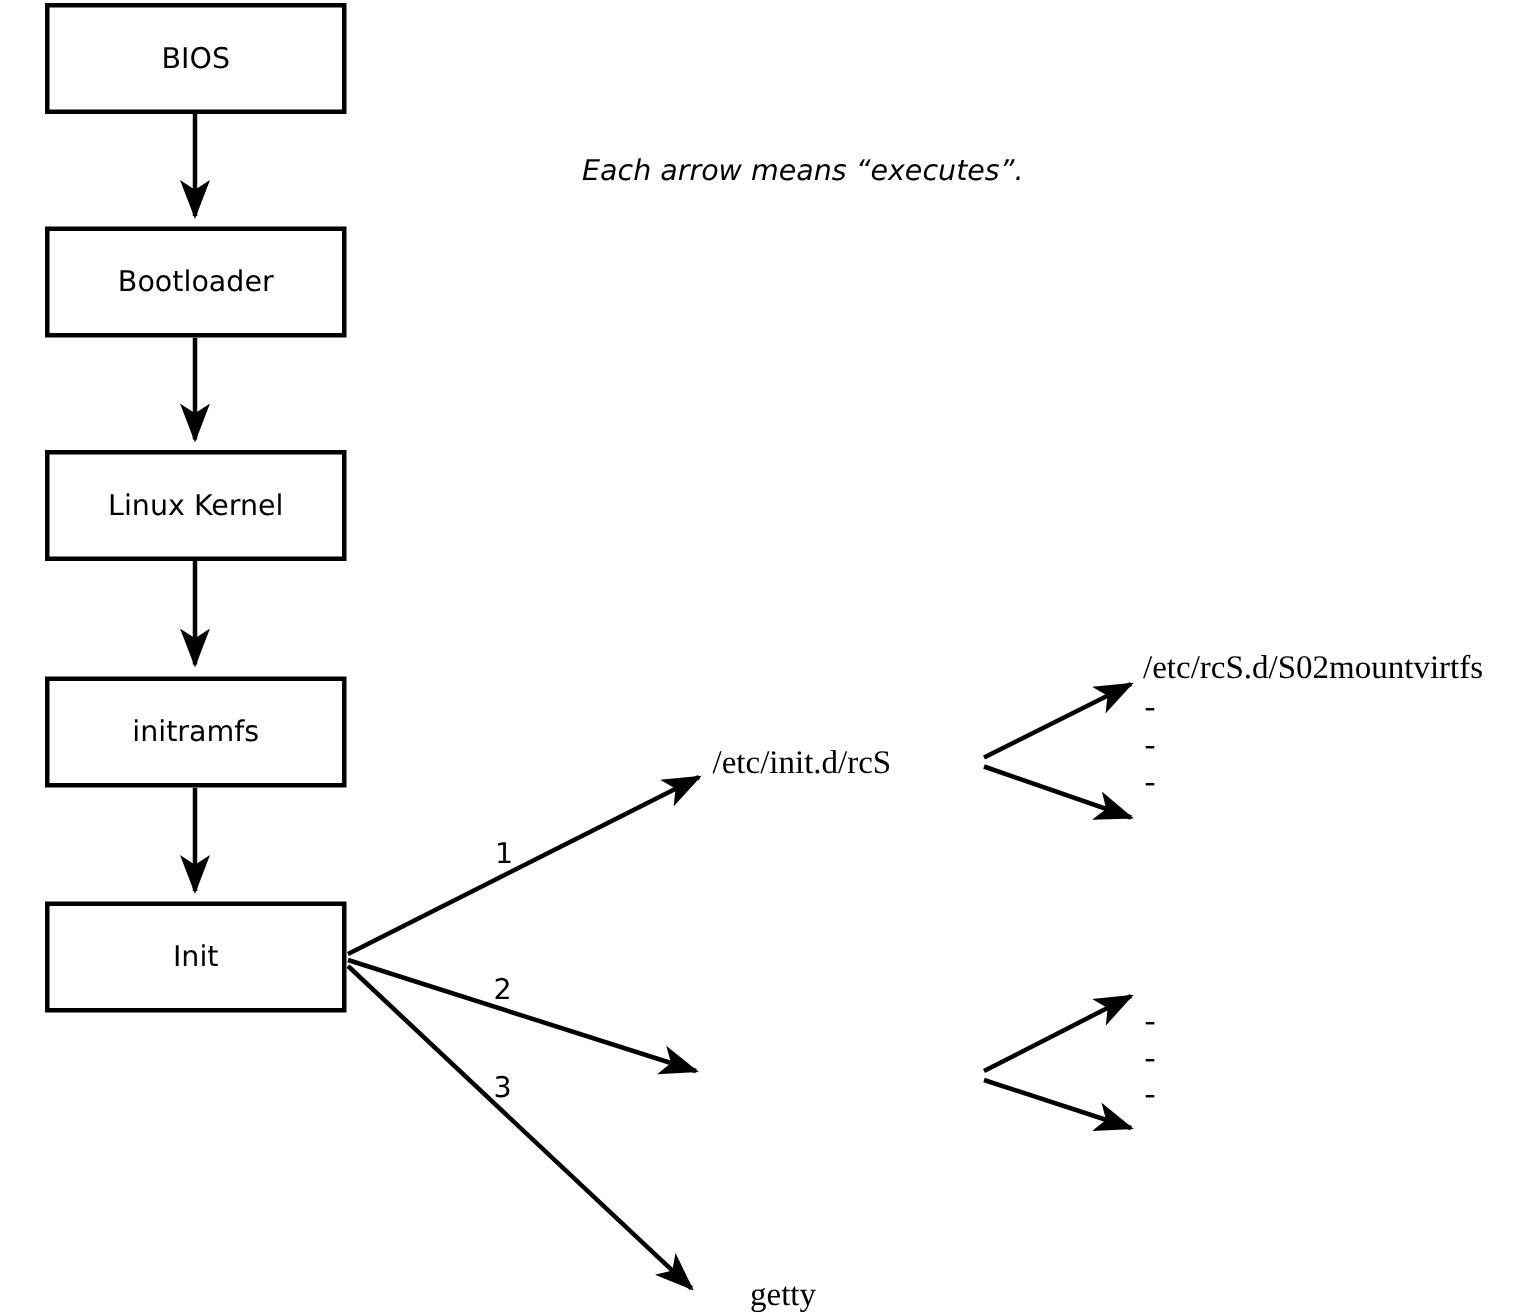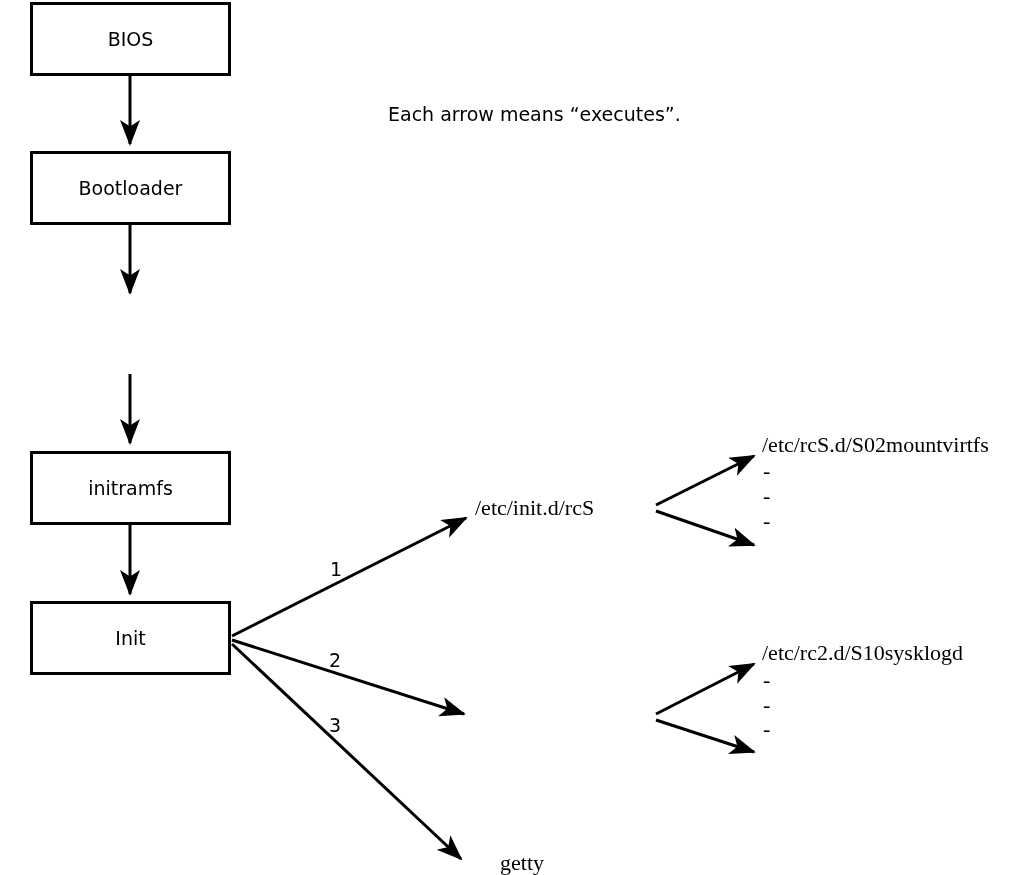--- a/index.html
+++ b/index.html
@@ -7,21 +7,21 @@
     position:relative;width:1024px;height:875px;background:#ffffff;
     color:#000;font-family:"DejaVu Sans",sans-serif;overflow:hidden;margin-left:28px;
   }
   .arrow-layer{position:absolute;left:0;top:0;width:1024px;height:875px;}
   .box{
     position:absolute;left:2px;width:201px;height:74px;
     border:3px solid #000;background:#fff;box-sizing:border-box;
     display:flex;align-items:center;justify-content:center;
     font-size:19px;
   }
-  .note{position:absolute;left:360px;top:103px;font-size:19px;line-height:22px;}
+  .note{position:absolute;left:360px;top:103px;font-size:19px;line-height:22px;font-style:italic;}
   .num{position:absolute;font-size:19px;line-height:22px;}
   .mono{
     position:absolute;font-family:Liberation Serif, serif;
     font-size:22px;line-height:22px;white-space:pre;
   }
 </style>
 </head>
 <body>
 
 <div id="canvas">
@@ -48,20 +48,23 @@
     <line x1="628" y1="714" x2="726" y2="664" stroke="#000" stroke-width="3" marker-end="url(#ah)"></line>
     <line x1="628" y1="720" x2="726" y2="752" stroke="#000" stroke-width="3" marker-end="url(#ah)"></line>
   </svg>
 
   <div class="box" style="top:2px">
       <span>BIOS</span>
     </div>
   <div class="box" style="top:151px">
       <span>Bootloader</span>
     </div>
+  <div class="box" style="top:300px">
+      <span>Linux Kernel</span>
+    </div>
   <div class="box" style="top:601px">
       <span>Init</span>
     </div>
   <div class="box" style="top:451px">
       <span>initramfs</span>
     </div>
 
   <div class="note">Each arrow means “executes”.</div>
 
   <div class="num" style="left:302px;top:558px">1</div>
@@ -69,18 +72,17 @@
   <div class="num" style="left:301px;top:714px">3</div>
 
   <div class="mono" style="left:447px;top:497px">/etc/init.d/rcS</div>
   <div class="mono" style="left:472px;top:852px">getty</div>
 
   <div class="mono" style="left:734px;top:434px">/etc/rcS.d/S02mountvirtfs</div>
   <div class="mono" style="left:735px;top:460px">-</div>
   <div class="mono" style="left:735px;top:485px">-</div>
   <div class="mono" style="left:735px;top:510px">-</div>
 
-  <div class="mono" style="left:734px;top:642px">/etc/rc2.d/S10sysklogd</div>
   <div class="mono" style="left:735px;top:669px">-</div>
   <div class="mono" style="left:735px;top:694px">-</div>
   <div class="mono" style="left:735px;top:718px">-</div>
 
 </div>
 
 </body></html>

